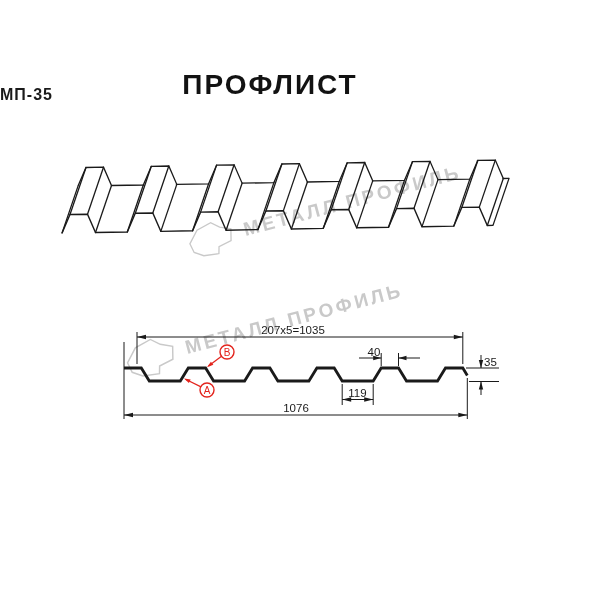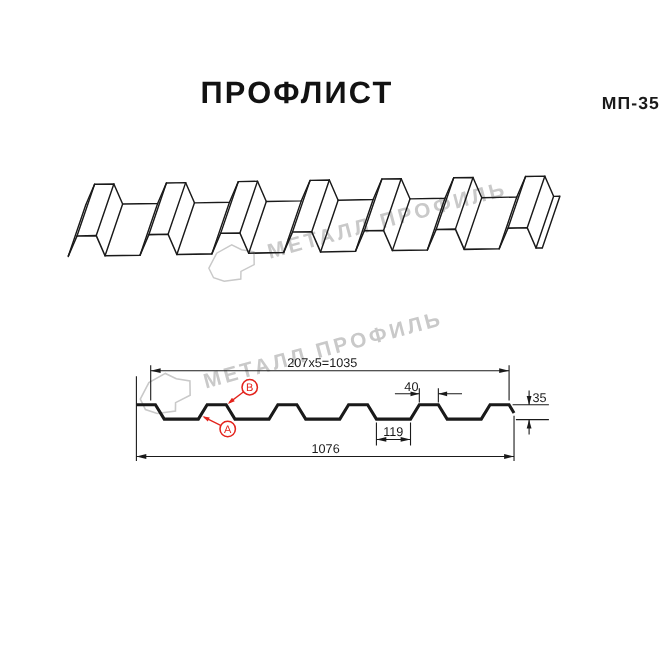--- a/index.html
+++ b/index.html
@@ -1,20 +1,20 @@
 <!DOCTYPE html>
 <html><head>
 <meta charset="utf-8">
 <style>
   html,body{margin:0;padding:0;background:#fff;}
   .page{position:relative;width:600px;height:600px;background:#ffffff;overflow:hidden;
         font-family:"Liberation Sans",sans-serif;color:#111;}
   .title{position:absolute;top:50px;left:0;width:540px;text-align:center;
          font-size:28px;font-weight:700;letter-spacing:2px;color:#121212;}
-  .subtitle{position:absolute;top:86px;left:0;width:600px;text-align:right;
+  .subtitle{position:absolute;top:86px;left:0;width:600px;text-align:left;
          font-size:16px;font-weight:600;letter-spacing:1px;color:#1a1a1a;}
   .footer-note{position:absolute;top:526px;left:0;width:600px;text-align:center;
          font-size:13.5px;font-weight:700;letter-spacing:0.4px;color:#121212;}
   .watermark{position:absolute;display:flex;align-items:center;gap:10px;
          font-size:19px;font-weight:700;letter-spacing:3px;white-space:nowrap;
          transform:rotate(-15deg);transform-origin:24px 60%;z-index:1;}
   .wm1{left:188px;top:222px;}
   .wm2{left:126px;top:338px;}
   .wm-logo{flex:0 0 auto;}
   svg.draw{position:absolute;left:0;z-index:2;}

